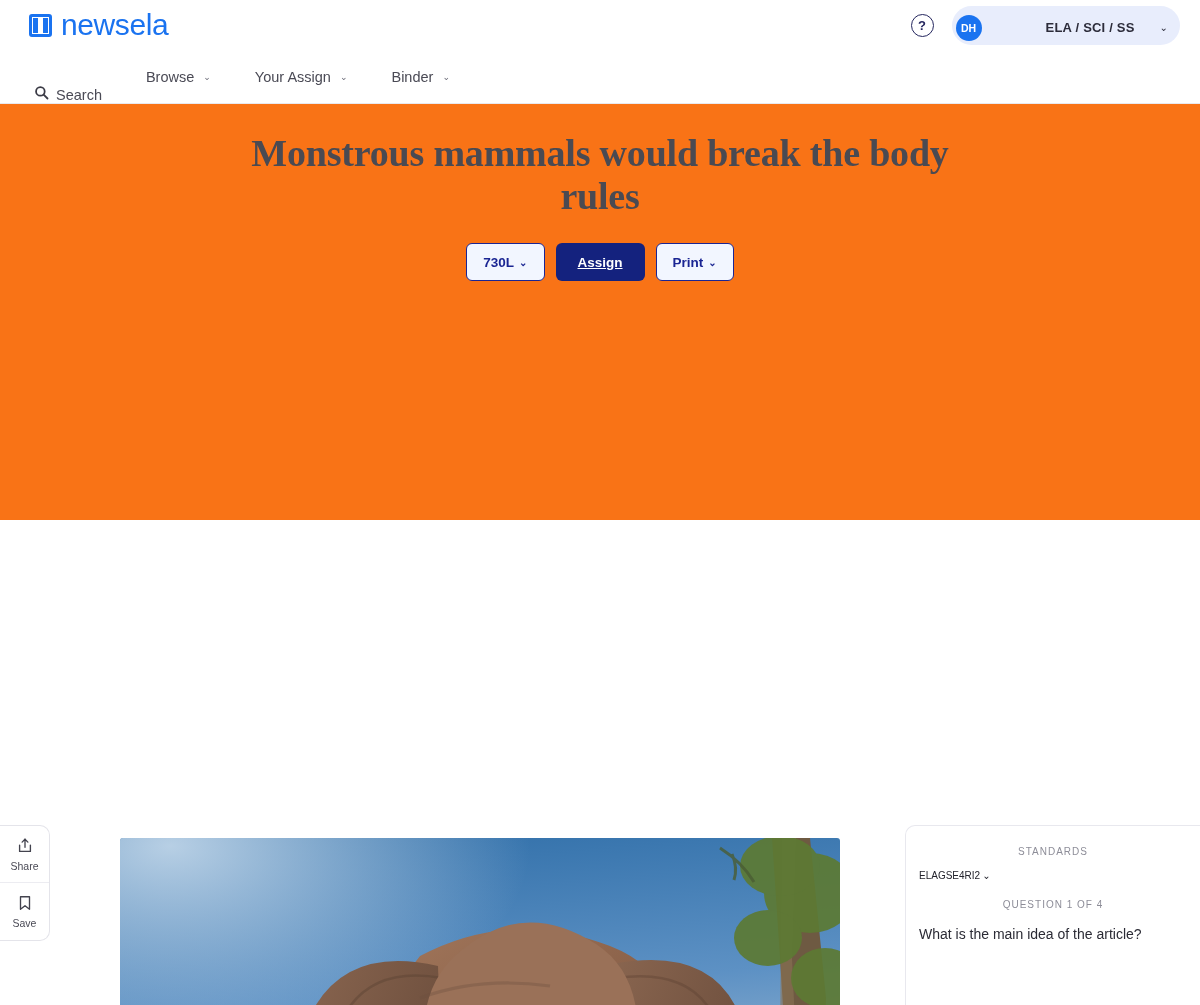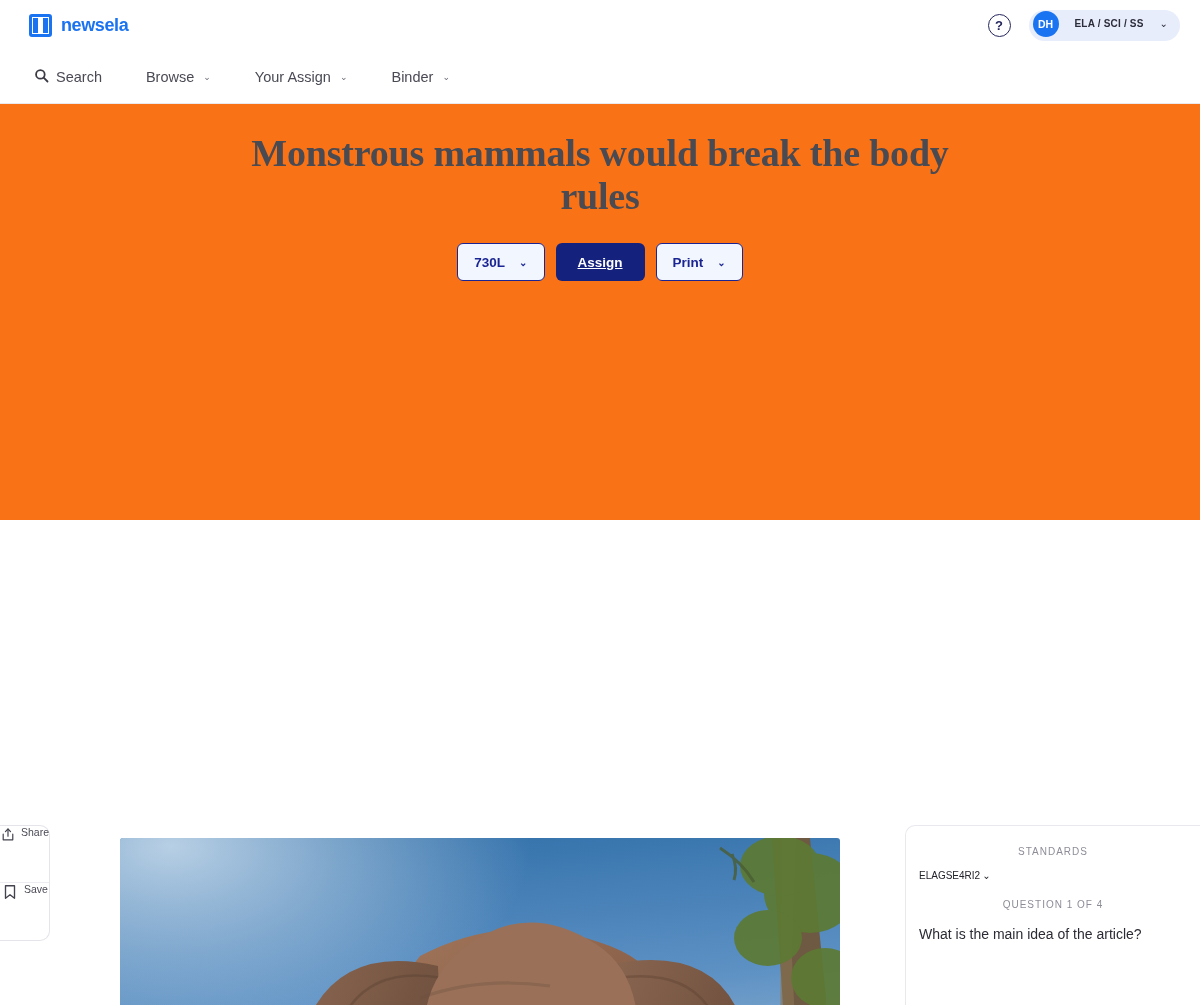--- a/index.html
+++ b/index.html
@@ -14,61 +14,61 @@
     height: 50px; display: flex; align-items: center;
     padding: 0 20px; background:#fff; position: relative;
   }
   .logo-wrap { display:flex; align-items:center; gap:9px; margin-left:9px; }
   .logo-mark { width:23px; height:23px; border:3px solid #1a73f0; border-radius:3px;
                position:relative; background:#fff; }
   .logo-mark:before, .logo-mark:after{
     content:""; position:absolute; top:1px; bottom:1px; width:5px; background:#1a73f0;
   }
   .logo-mark:before{ left:1px; } .logo-mark:after{ right:1px; }
-  .logo-text { font-size:18px; font-weight:700; color:#1a73f0; letter-spacing:-0.4px; }
+  .logo-text { font-size:30px; font-weight:400; color:#1a73f0; letter-spacing:-0.4px; }
 
   .top-right { margin-left:auto; display:flex; align-items:center; gap:18px; }
   .help-icon { width:23px; height:23px; border:1.6px solid #24265e; border-radius:50%;
     display:flex; align-items:center; justify-content:center; font-size:13px;
     color:#24265e; font-weight:600; cursor:pointer; }
-  .acct-pill { display:flex; align-items:center; gap:16px; background:#e8edfc;
-    border-radius:20px; padding:1px 12px 4px 4px; cursor:pointer; }
+  .acct-pill { display:flex; align-items:center; gap:25px; background:#e8edfc;
+    border-radius:20px; padding:9px 12px 4px 4px; cursor:pointer; }
   .avatar { width:26px; height:26px; border-radius:50%; background:#1a73f0; color:#fff;
     font-size:10.5px; font-weight:700; display:flex; align-items:center; justify-content:center; }
-  .acct-label{ font-size:10px; color:#2c2c3a; font-weight:600; letter-spacing:0.2px; }
+  .acct-label{ font-size:13px; color:#2c2c3a; font-weight:600; letter-spacing:0.2px;margin-left:39px; }
   .caret { font-size:10px; color:#2c2c3a; }
 
   
   .navbar { height:54px; display:flex; align-items:center; gap:0px; padding:0 20px;
     background:#fff; border-bottom:1px solid #e9e9ee; }
   .nav-item{ display:flex; align-items:center; gap:7px; padding:0 22px; font-size:14.5px;
     color:#4a4a55; cursor:pointer; height:100%; }
-  .nav-item:first-child{ padding-left:14px; }
+  .nav-item:first-child{ padding-left:14px;align-items:flex-end; }
   .nav-chev{ font-size:9px; color:#6a6a76; margin-left:2px; }
   .search-glyph{ font-size:14px; color:#3a3a45; }
 
   
   .hero { background:#f97316; padding-top:28px; height:416px; position:relative; }
   .hero-title{ width:700px; margin:0 auto; text-align:center; font-family:"Liberation Serif", serif;
     font-size:38px; font-weight:700; color:#4a4a52; line-height:1.12; letter-spacing:-0.2px; }
   .hero-actions{ display:flex; justify-content:center; gap:11px; margin-top:26px; }
   .btn{ height:38px; border-radius:6px; font-size:13.5px; font-weight:600; cursor:pointer;
-    display:flex; align-items:center; justify-content:center; gap:14px; }
+    display:flex; align-items:center; justify-content:center; gap:5px; }
   .btn-outline{ background:#f2f6ff; border:1.4px solid #1a2593; color:#1a2593; padding:0 16px; min-width:75px; }
   .btn-solid{ background:#14227e; color:#fff; border:none; padding:0 22px;text-decoration:underline; }
   .btn-chev{ font-size:10px; }
 
   
   .stage{ position:relative; }
 
   
   .rail{ position:absolute; left:0; top:305px; width:50px; background:#fff;
     border:1px solid #e4e4ea; border-left:none; border-top-right-radius:10px;
     border-bottom-right-radius:10px; z-index:6; }
-  .rail-item{ height:57px; display:flex; flex-direction:row; 
+  .rail-item{ height:57px; display:flex; flex-direction:column; align-items:center;
     justify-content:center; gap:5px; border-bottom:1px solid #ececf1; cursor:pointer; }
   .rail-item:last-child{ border-bottom:none; }
   .rail-label{ font-size:10.5px; color:#4a4a55; }
   .rail-ic{ width:18px; height:18px; display:block; }
 
   
   .photo-wrap{ position:absolute; left:120px; top:318px; width:720px; height:485px; z-index:5; }
   .photo{ width:100%; height:100%; border-radius:3px; overflow:hidden; position:relative; }
 
   

